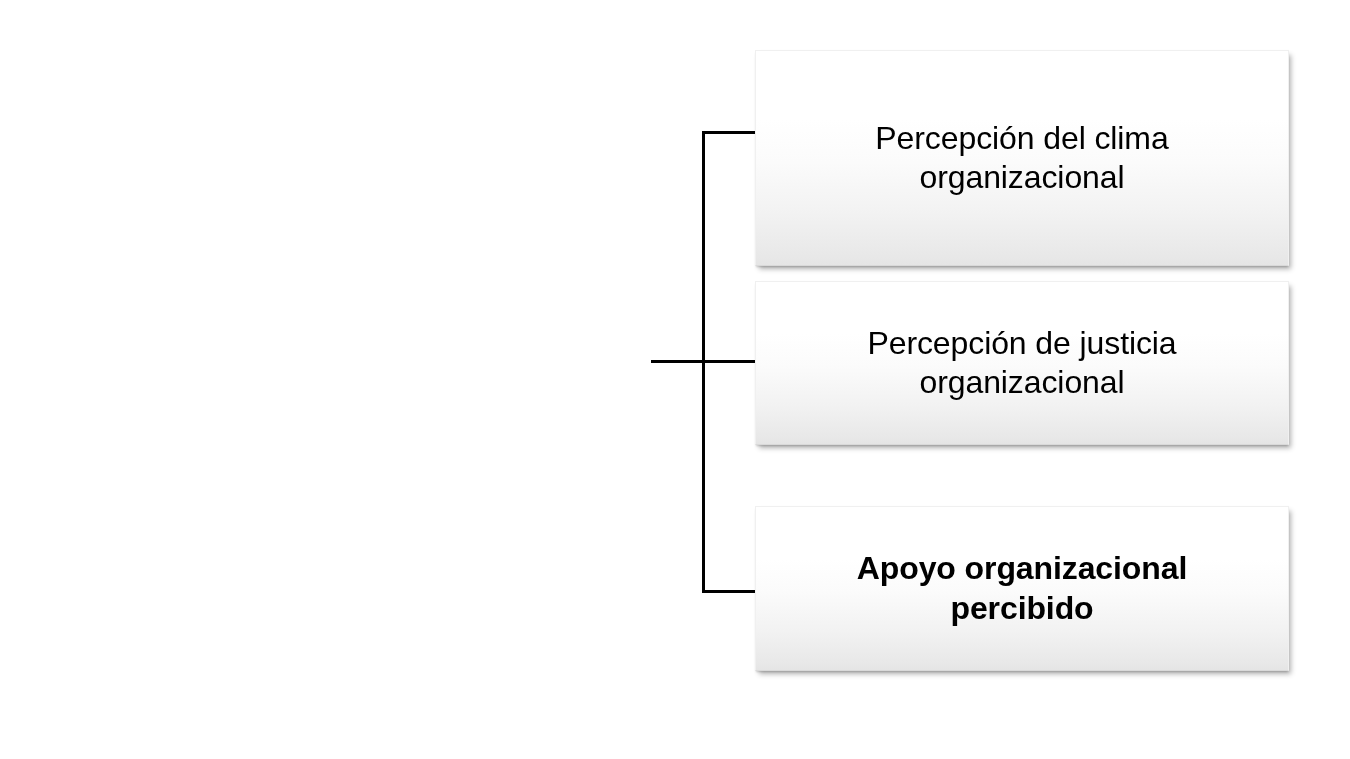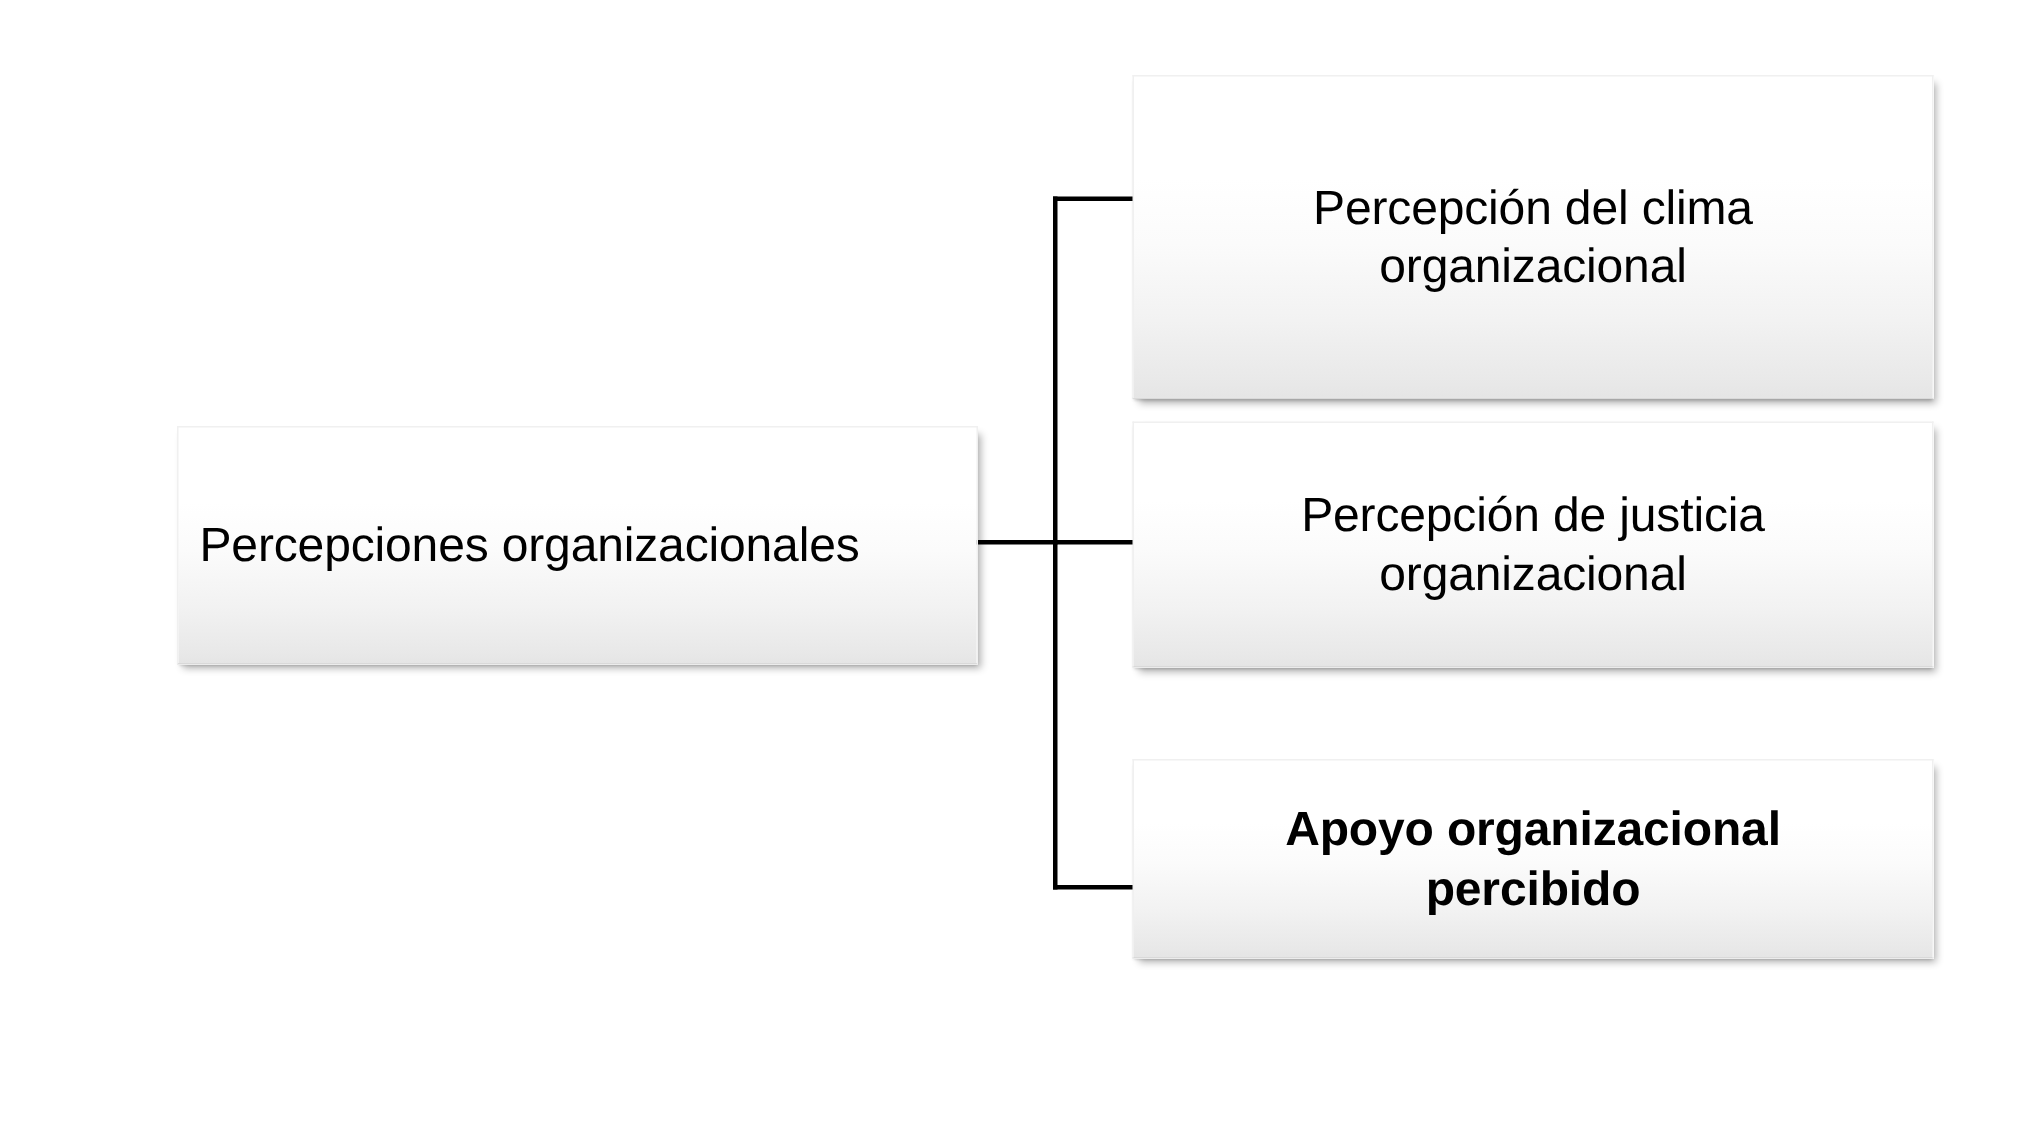--- a/index.html
+++ b/index.html
@@ -75,21 +75,21 @@
     left: 755px;
     top: 281px;
     width: 534px;
     height: 164px;
     padding: 12px 18px;
   }
   #node-apoyo {
     left: 755px;
     top: 506px;
     width: 534px;
-    height: 133px;
+    height: 165px;
     padding: 0 18px;
     justify-content: flex-end;
   }
   #node-apoyo .label {
     font-weight: bold;
   }
 
   
   .conn {
     position: absolute;
@@ -136,23 +136,20 @@
 <body>
 
 <div id="canvas">
 
   <div class="conn" id="conn-trunk"></div>
   <div class="conn" id="conn-root-stub"></div>
   <div class="conn" id="conn-branch-top"></div>
   <div class="conn" id="conn-branch-mid"></div>
   <div class="conn" id="conn-branch-bot"></div>
 
-  <div class="node" id="node-root">
-    <span class="label">Percepciones organizacionales</span>
-  </div>
 
   <div class="node node-child" id="node-clima">
     <span class="label">Percepción del clima
 organizacional</span>
   </div>
 
   <div class="node node-child" id="node-justicia">
     <span class="label">Percepción de justicia
 organizacional</span>
   </div>

